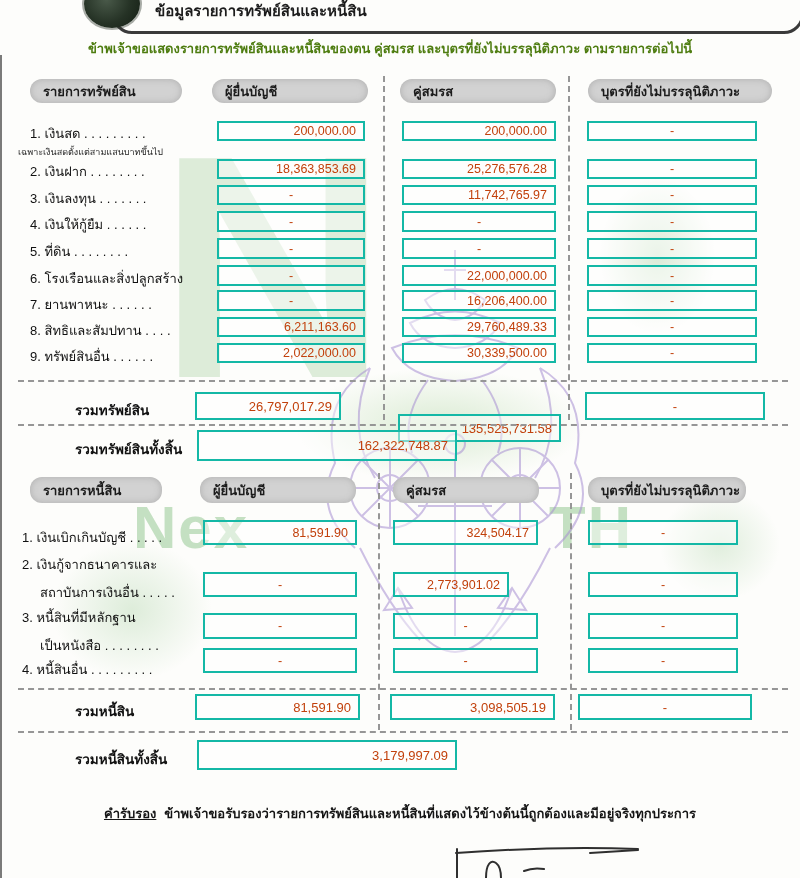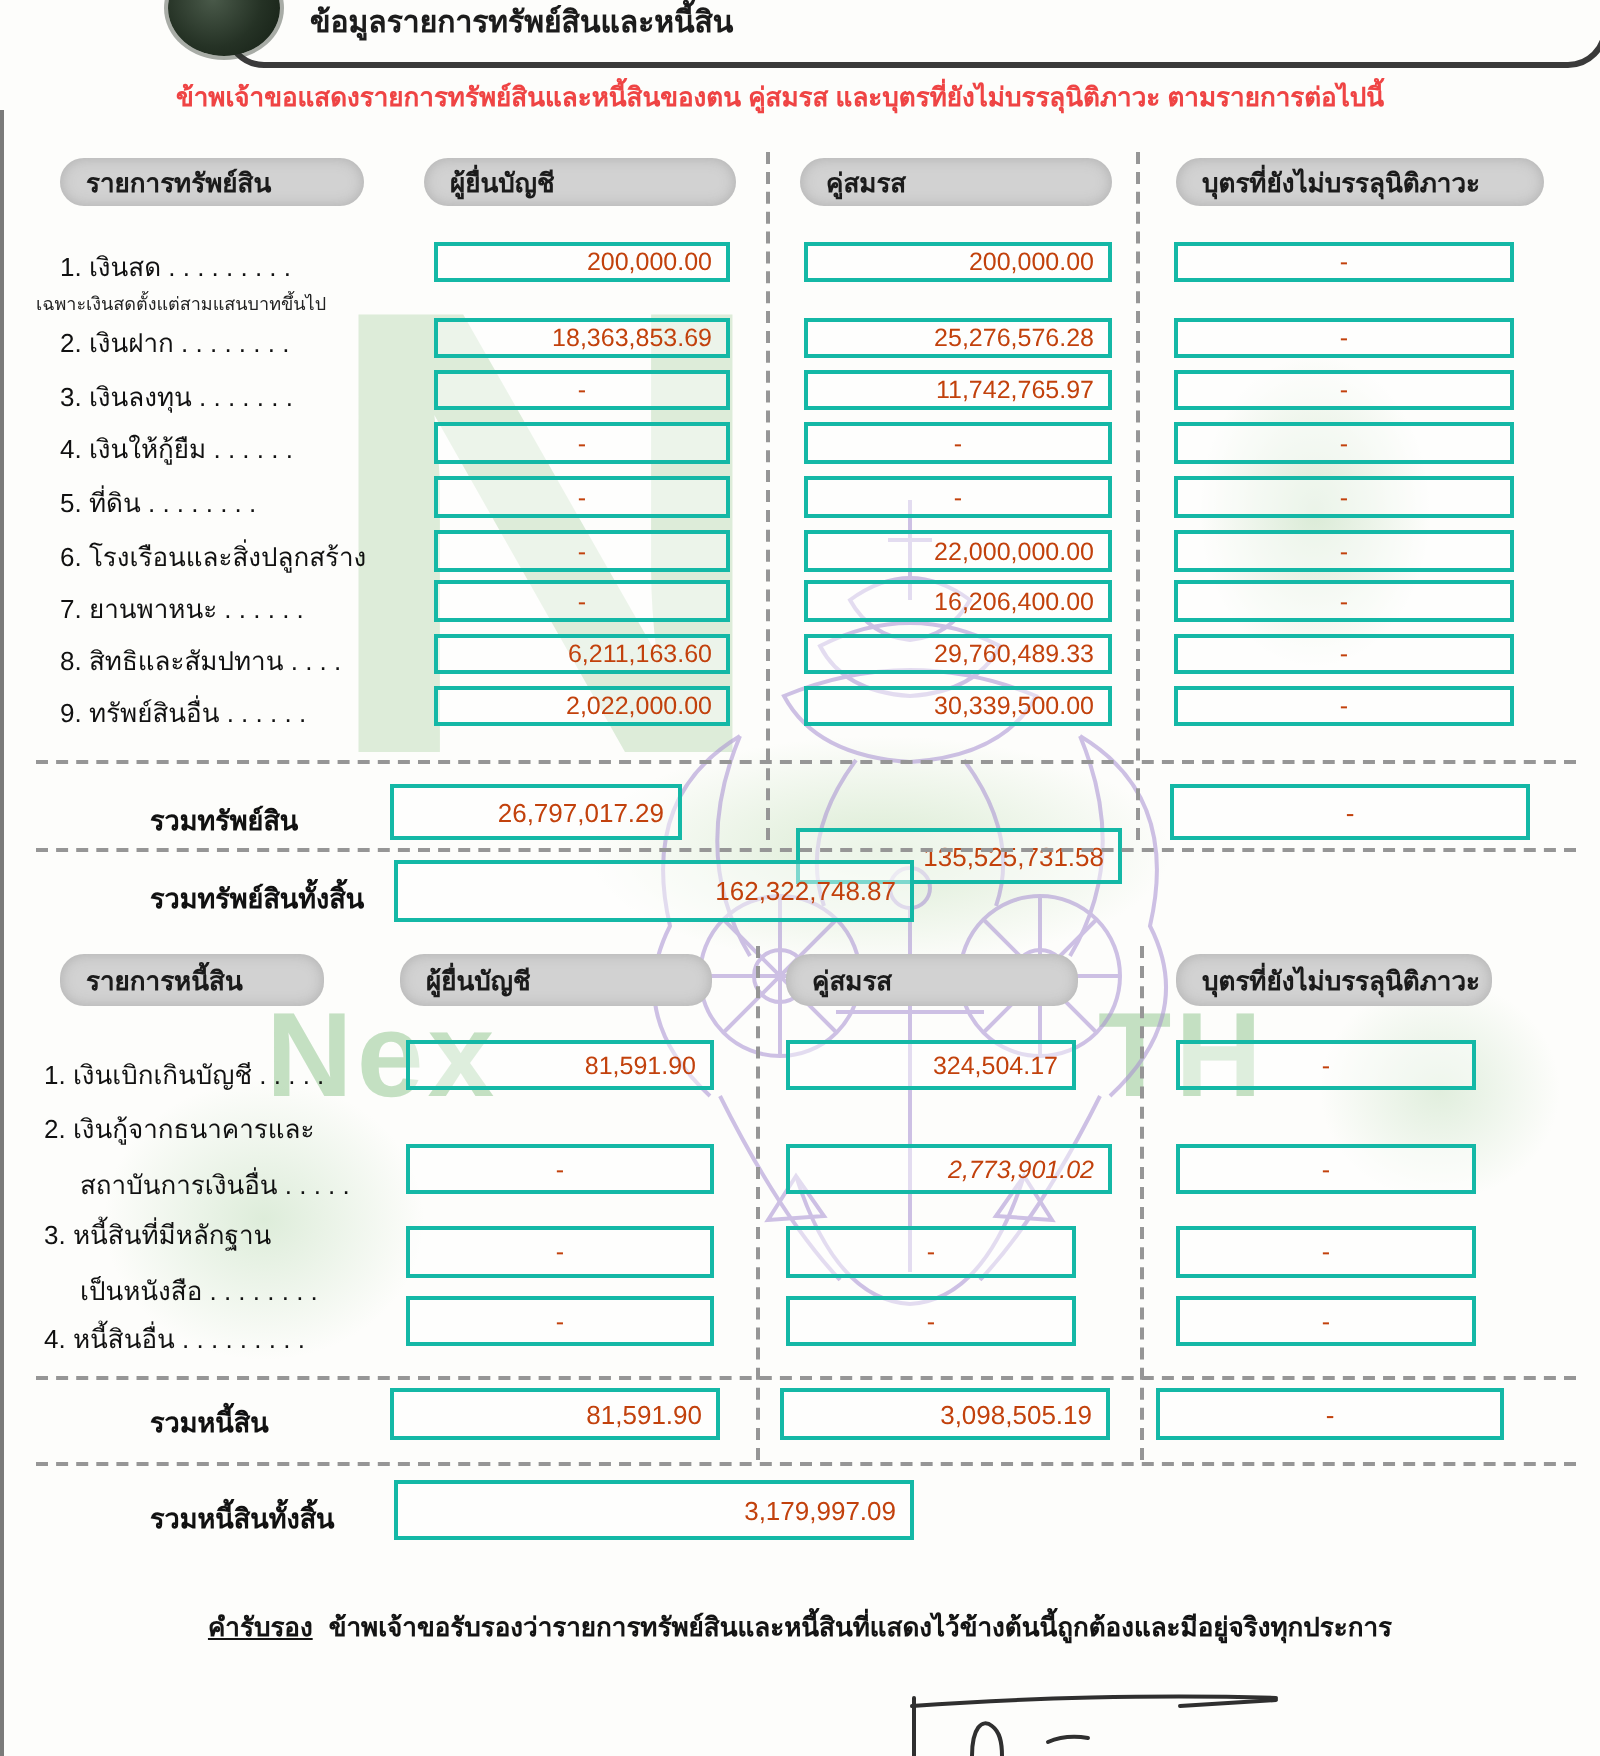--- a/index.html
+++ b/index.html
@@ -30,21 +30,21 @@
     position:absolute; left:40px; bottom:8px; font-weight:bold; font-size:15px; color:#1c1c1c;
     white-space:nowrap;
   }
   .seal {
     position:absolute; left:84px; top:-20px; width:56px; height:48px; border-radius:50%;
     background:radial-gradient(circle at 40% 40%, #4a5a4a 0%, #253225 55%, #131d13 100%);
     box-shadow:0 0 0 2px rgba(40,50,40,.4);
   }
   .statement {
     position:absolute; left:0; top:38px; width:780px; text-align:center;
-    font-weight:bold; font-size:13px; color:#ef4444;
+    font-weight:bold; font-size:13px; color:#4d7c0f;
   }
 
   
   .pill {
     position:absolute; height:24px; background:#d2d2d2; border-radius:12px;
     font-weight:bold; font-size:13px; color:#1b1b1b;
     display:flex; align-items:center; padding-left:13px; box-sizing:border-box;
     box-shadow:inset 0 0 7px rgba(110,110,110,.35);
   }
   .lbl { position:absolute; font-size:13px; color:#111; white-space:nowrap; }
@@ -193,21 +193,21 @@
   <span class="lbl" style="left:22px; top:607px;">3.  หนี้สินที่มีหลักฐาน</span>
   <span class="lbl" style="left:40px; top:635px;">เป็นหนังสือ  . . . . . . . .</span>
   <span class="lbl" style="left:22px; top:659px;">4.  หนี้สินอื่น  . . . . . . . . .</span>
 
   <div class="box" style="left:203px; top:520px; width:154px; height:25px;">81,591.90</div>
   <div class="box dash" style="left:203px; top:572px; width:154px; height:25px;">-</div>
   <div class="box dash" style="left:203px; top:613px; width:154px; height:26px;">-</div>
   <div class="box dash" style="left:203px; top:648px; width:154px; height:25px;">-</div>
 
   <div class="box" style="left:393px; top:520px; width:145px; height:25px;">324,504.17</div>
-  <div class="box" style="left:393px; top:572px; width:163px; height:25px;font-style:italic;">2,773,901.02</div>
+  <div class="box" style="left:393px; top:572px; width:116px; height:25px;">2,773,901.02</div>
   <div class="box dash" style="left:393px; top:613px; width:145px; height:26px;">-</div>
   <div class="box dash" style="left:393px; top:648px; width:145px; height:25px;">-</div>
 
   <div class="box dash" style="left:588px; top:520px; width:150px; height:25px;">-</div>
   <div class="box dash" style="left:588px; top:572px; width:150px; height:25px;">-</div>
   <div class="box dash" style="left:588px; top:613px; width:150px; height:26px;">-</div>
   <div class="box dash" style="left:588px; top:648px; width:150px; height:25px;">-</div>
 
   <div class="hdash" style="left:18px; top:688px; width:770px;"></div>
 

